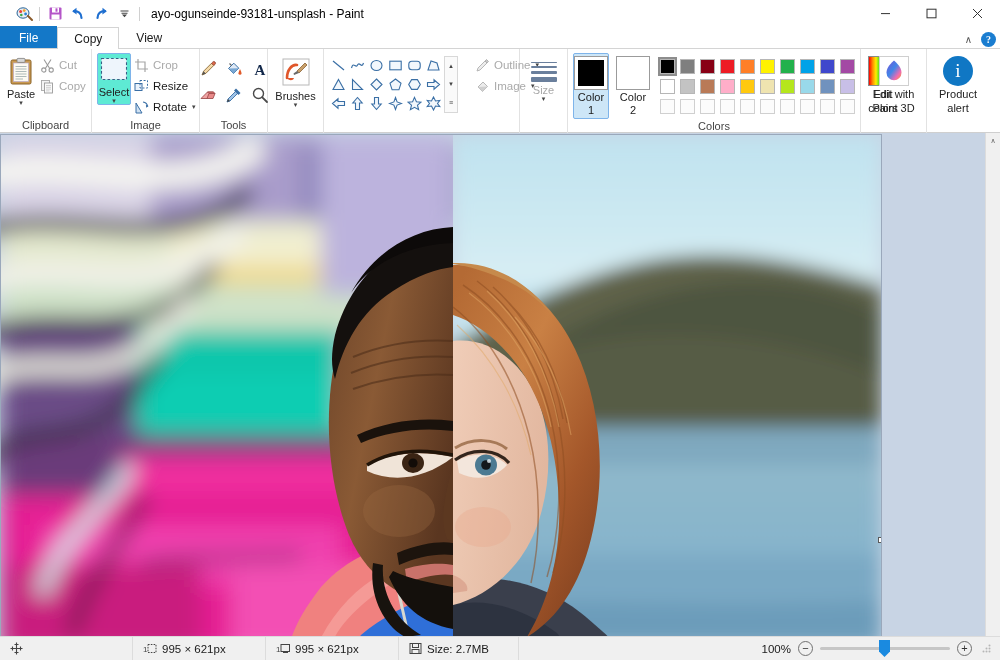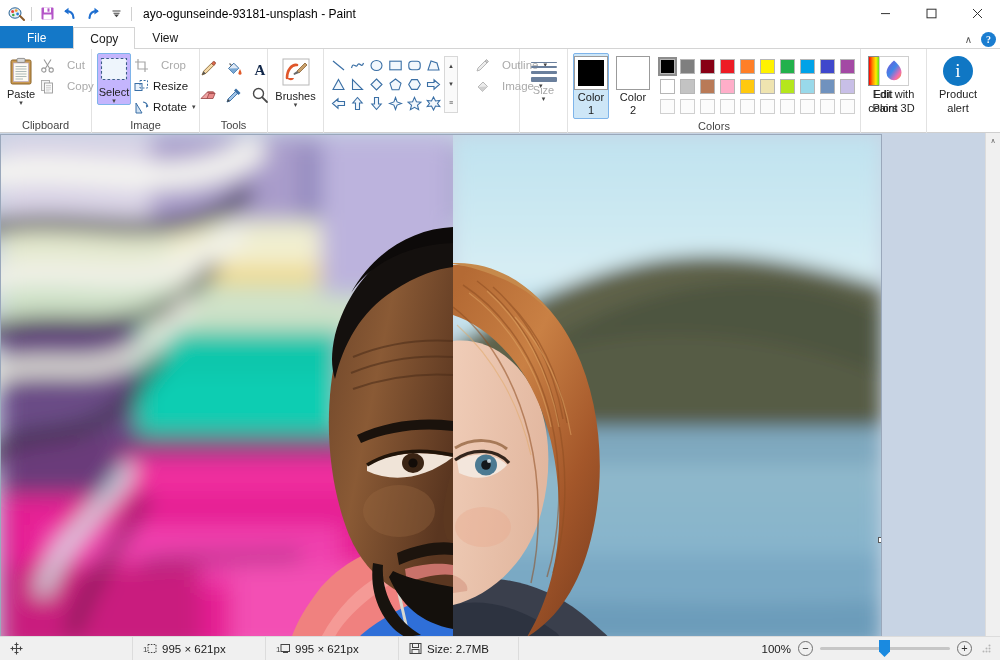--- a/index.html
+++ b/index.html
@@ -8,36 +8,36 @@
     font-family: "Liberation Sans", sans-serif;
     font-size: 12px; color: #1a1a1a;
     overflow: hidden; background: #fff;
   }
   #app { width: 1000px; height: 660px; display: flex; flex-direction: column;
          position: relative; background: #f0f0f0; }
 
   
   .titlebar { height: 27px; background: #fff; display: flex; align-items: center;
               position: relative; flex: none; }
-  .qat { display: flex; align-items: center; padding-left: 5px; gap: 1px; }
+  .qat { display: flex; align-items: center; padding-left: 13px; gap: 1px; }
   .qat-btn { width: 22px; height: 22px; display: flex; align-items: center;
              justify-content: center; cursor: pointer; }
   .qat-sep { width: 1px; height: 14px; background: #d0d0d0; margin: 0 3px; }
   .title-text { font-size: 12px; color: #000; margin-left: 7px; white-space: nowrap; }
   .wincontrols { position: absolute; right: 0; top: 0; height: 27px; display: flex; }
   .wc { width: 46px; height: 27px; display: flex; align-items: center;
         justify-content: center; cursor: pointer; }
 
   
   .tabrow { height: 22px; background: #fff; display: flex; align-items: flex-end;
             position: relative; flex: none; border-bottom: 1px solid #d4d4d4; }
   .tab { height: 22px; padding: 0 16px; display: flex; align-items: center;
          font-size: 12px; cursor: pointer; border: 1px solid transparent;
          border-bottom: none; }
-  .tab.file { background: #1478c8; color: #fff; padding: 0 26px; }
+  .tab.file { background: #1478c8; color: #fff; padding: 0 18px; }
   .tab.active { background: #fff; border-color: #d4d4d4; position: relative;
                 top: 1px; border-top: 1px solid #d4d4d4; }
   .tabrow-right { position: absolute; right: 4px; bottom: 1px; display: flex;
                   align-items: center; gap: 6px; }
   .chev-collapse { font-size: 10px; color: #555; cursor: pointer; padding: 0 3px; }
   .helpbtn { width: 15px; height: 15px; border-radius: 50%; background: #1a7dd0;
              color: #fff; font-size: 10px; font-weight: bold; display: flex;
              align-items: center; justify-content: center; cursor: pointer;
              font-family: "Liberation Serif", serif; }
 
@@ -50,29 +50,29 @@
                  padding: 4px 5px 0 5px; }
   .rgroup-label { height: 15px; text-align: center; font-size: 11px;
                   color: #444; line-height: 15px; }
 
   .bigbtn { display: flex; flex-direction: column; align-items: center;
             justify-content: flex-start; width: 48px; padding-top: 2px;
             cursor: pointer; border: 1px solid transparent; border-radius: 2px; }
   .bigbtn .lbl { font-size: 11px; color: #222; text-align: center;
                  line-height: 12px; margin-top: 2px; }
   .bigbtn .drop { font-size: 7px; color: #444; line-height: 7px; margin-top: -1px; }
-  .bigbtn.selected { background: #c4b5fd; border-color: #7eb4ea; }
+  .bigbtn.selected { background: #5eead4; border-color: #7eb4ea; }
   .bigbtn.disabled .lbl { color: #a8a8a8; }
 
   .smallcol { display: flex; flex-direction: column; gap: 1px; padding-top: 2px; }
   .smallbtn { display: flex; align-items: center; gap: 4px; padding: 1px 5px 1px 2px;
               cursor: pointer; border: 1px solid transparent; border-radius: 2px;
               height: 20px; }
   .smallbtn .lbl { font-size: 11.5px; color: #1a1a1a; white-space: nowrap; }
-  .smallbtn.disabled .lbl { color: #aaa; margin-left: 8px; }
+  .smallbtn.disabled .lbl { color: #aaa; }
   .smallbtn .caret { font-size: 7px; color: #444; margin-left: 1px; }
 
   
   .toolgrid { display: grid; grid-template-columns: repeat(3, 26px);
               grid-template-rows: repeat(2, 26px); padding-top: 3px; }
   .tool { display: flex; align-items: center; justify-content: center;
           cursor: pointer; border: 1px solid transparent; border-radius: 2px; }
 
   
   .shapesbox { display: flex; align-items: flex-start; padding-top: 3px; }

